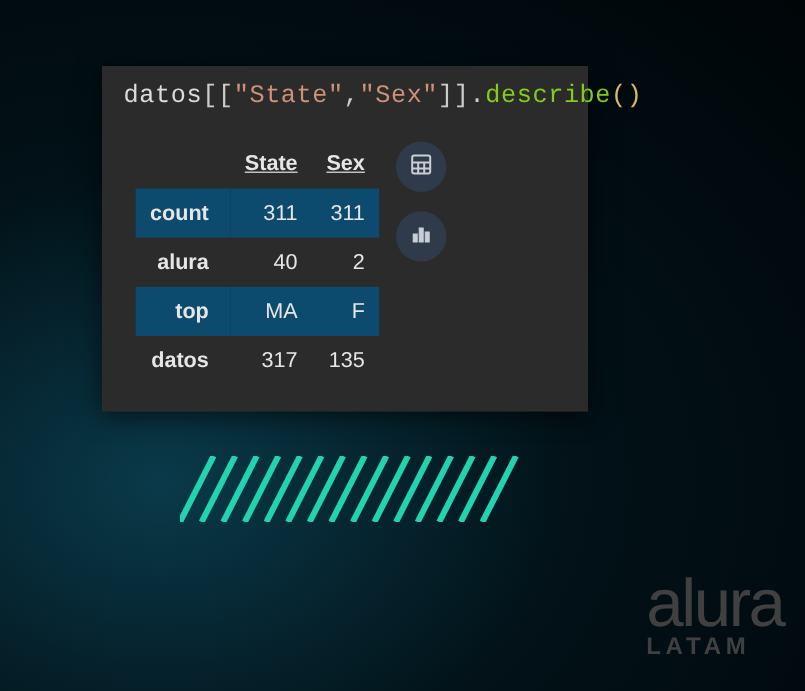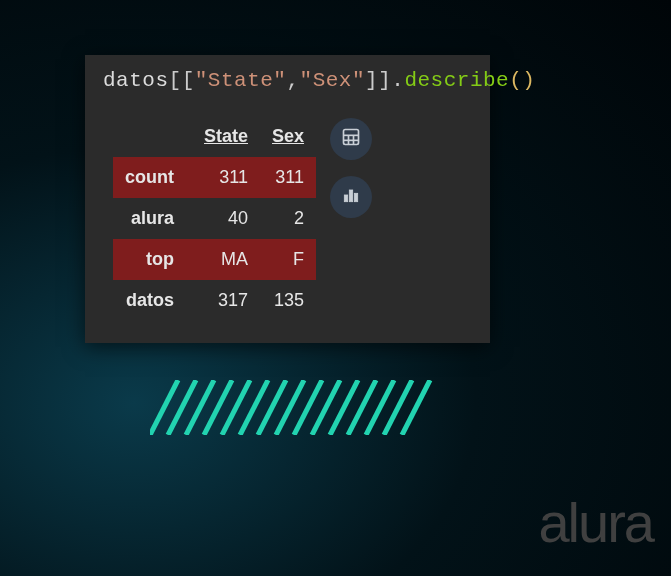--- a/index.html
+++ b/index.html
@@ -34,21 +34,21 @@
     table {
       border-collapse: collapse;
       font-size: 18px; color: #e6e6e6;
     }
     th, td { padding: 10px 12px; text-align: right; }
     thead th { font-weight: 700; text-decoration: underline; }
     thead th.corner { }
     tbody th {
       text-align: right; font-weight: 700; padding-right: 18px;
     }
-    tbody tr.striped { background: #7f1d1d; }
+    tbody tr.striped { background: #0c4a6e; }
 
     .icon-col { display: flex; flex-direction: column; gap: 16px; padding-top: 2px; }
     .icon-btn {
       width: 42px; height: 42px; border-radius: 50%;
       background: #2f3b4a;
       display: flex; align-items: center; justify-content: center;
       cursor: pointer;
     }
     .icon-btn svg { width: 20px; height: 20px; stroke: #c9cfd6; fill: #c9cfd6; }
 
@@ -158,13 +158,14 @@
             <rect x="16" y="10" width="4" height="10"></rect>
           </svg>
         </span>
       </div>
     </div>
   </div>
 </div>
 
 <div class="brand">
   <div class="main">alura</div>
+  <div class="sub">LATAM</div>
 </div>
 
 </body></html>

